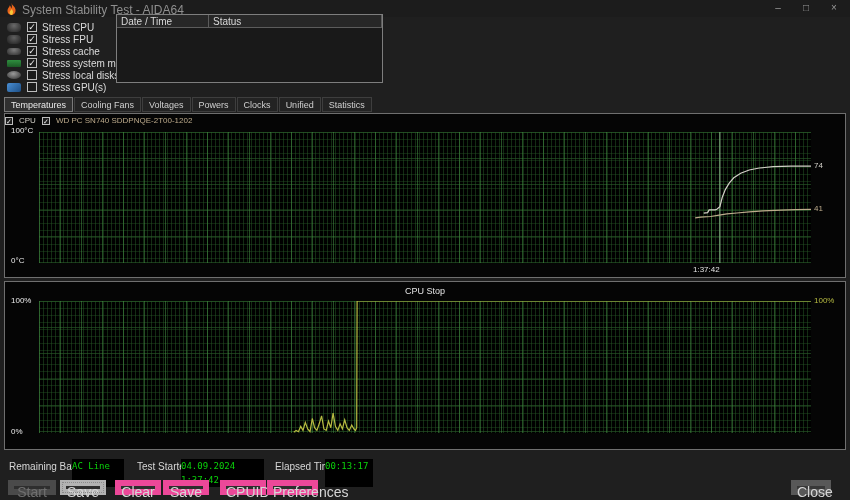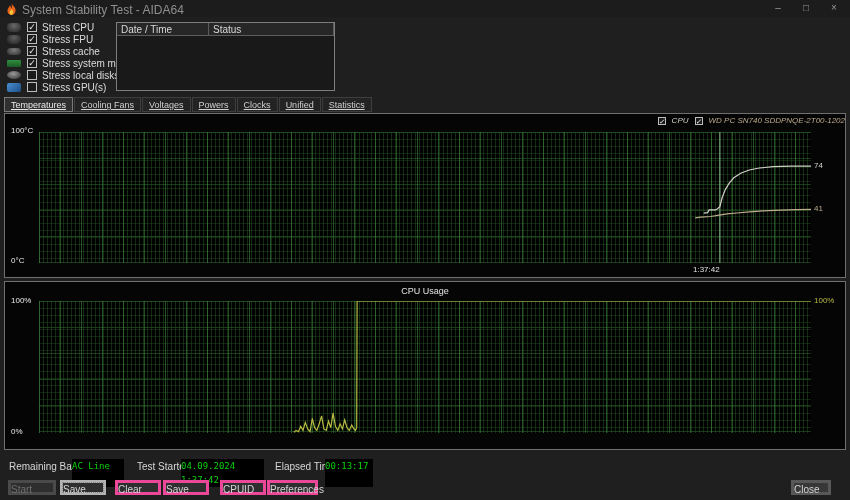--- a/index.html
+++ b/index.html
@@ -22,42 +22,42 @@
   .dev-icon.cache{ background:radial-gradient(ellipse at 50% 30%, #7d7d7d, #2a2a2a); height:7px; }
   .dev-icon.mem  { background:linear-gradient(#2f8f3f, #1c5a26); border-radius:1px; height:7px; }
   .dev-icon.disk { background:radial-gradient(ellipse at 45% 35%, #9a9a9a, #2b2b2b); border-radius:50%; height:8px; }
   .dev-icon.gpu  { background:linear-gradient(135deg, #4a8fd4, #1d4f86); border-radius:2px; height:9px; }
   .checkbox { display:inline-block; width:10px; height:10px; border:1px solid #bdbdbd; background:#1b1b1b;
     color:#ececec; font-size:9px; line-height:9px; text-align:center; margin-right:5px; }
   .checkbox.small { width:8px; height:8px; font-size:7px; line-height:7px; margin-right:4px; }
   .stress-label { font-size:10px; color:#dcdcdc; }
 
   
-  .log-table { position:absolute; left:116px; top:22px; width:219px; height:69px;
+  .log-table { position:absolute; left:116px; top:14px; width:267px; height:69px;
     border:1px solid #7e7e7e; background:#191919; font-size:10px; }
   .lt-header { display:flex; height:13px; background:#272727; border-bottom:1px solid #5c5c5c; color:#d8d8d8; }
   .lt-header .c1 { width:91px; padding:1px 0 0 4px; }
   .lt-header .c2 { flex:1; padding:1px 0 0 4px; border-left:1px solid #5c5c5c; border-right:1px solid #5c5c5c; }
   .lt-row { display:flex; height:13px; color:#d8d8d8; }
   .lt-row .c1 { width:91px; padding:1px 0 0 4px; }
   .lt-row .c2 { flex:1; padding:1px 0 0 5px; }
 
   
   .tabbar { position:absolute; left:4px; top:97px; height:15px; display:flex; }
   .tab { font-size:9px; color:#cfcfcf; background:#232323; border:1px solid #3e3e3e;
-    padding:2px 6px 1px 6px; margin-right:1px;text-decoration:underline; }
+    padding:2px 6px 1px 6px; margin-right:1px; }
   .tab.active { background:#303030; border-color:#7a7a7a; color:#e8e8e8; }
 
   
   .panel { position:absolute; left:4px; width:842px; background:#050505; border:1px solid #6f6f6f; }
   .temp-panel  { top:113px; height:165px; }
   .usage-panel { top:281px; height:169px; }
 
-  .legend { position:absolute; left:0; top:2px; width:100%; display:flex; justify-content:flex-end;
-    align-items:center; gap:6px;font-style:italic; }
+  .legend { position:absolute; left:0; top:2px; width:100%; display:flex; justify-content:flex-start;
+    align-items:center; gap:6px; }
   .legend .checkbox { margin-right:0; }
   .legend-label { font-size:8px; }
 
   .plot { position:absolute; background-color:#000;
     background-image:
       repeating-linear-gradient(to right,  rgba(66,142,66,0.55) 0 1px, transparent 1px 21px),
       repeating-linear-gradient(to right,  rgba(38,88,38,0.50)  0 1px, transparent 1px 4px),
       repeating-linear-gradient(to bottom, rgba(52,116,52,0.50) 0 1px, transparent 1px 26px),
       repeating-linear-gradient(to bottom, rgba(34,78,34,0.45)  0 1px, transparent 1px 7px);
   }
@@ -80,22 +80,22 @@
   .usage-left   { left:6px;  top:14px; }
   .usage-right  { left:809px; top:14px; width:30px; }
   .usage-bottom { left:6px;  top:145px; }
 
   
   .sb-label { position:absolute; top:461px; font-size:10px; color:#d6d6d6; }
   .lcd { position:absolute; top:459px; height:28px; background:#000; color:#0ad20a;
     font-family:"DejaVu Sans Mono", monospace; font-size:9px; text-align:left; line-height:14px; }
 
   
-  .btn { position:absolute; top:480px; height:15px; background:#2e2e2e; border:3px solid #ec4899;
-    color:#d6d6d6; font-size:10px; text-align:left; line-height:13px;
+  .btn { position:absolute; top:480px; height:15px; background:#2e2e2e; border:6px solid #ec4899;
+    color:#d6d6d6; font-size:14px; text-align:center; line-height:13px;
     font-family:"Liberation Sans", sans-serif; }
   .btn.disabled { color:#6f6f6f; border-color:#4a4a4a; }
   .btn.focused  { border-color:#b3b3b3; outline:1px dotted #8a8a8a; outline-offset:-3px; }
   .btn.close-btn { background:#383838; border-color:#585858; }
 </style>
 </head>
 <body>
 
 <div class="window">
 
@@ -175,21 +175,21 @@
           <polyline points="664.7,81.2 668.6,80.6 670.1,77.9 676.3,77.9 677.8,77.3 680.9,74.7 683.2,65.5 686.3,57.6 690.2,51.1 694.8,45.8 701.7,41.3 710.2,38.0 720.3,36.0 734.2,34.7 751.9,34.1 772.0,34.1" fill="none" stroke="#d3d0c8" stroke-width="1.2"></polyline>
           <polyline points="656.2,85.8 661.6,85.2 671.6,84.5 680.1,83.2 687.9,81.9 697.9,81.0 710.2,79.9 724.1,78.9 741.9,78.1 756.6,77.6 772.0,77.3" fill="none" stroke="#bdab8c" stroke-width="1.2"></polyline>
         </svg>
     </div>
     <span class="end-label el-74" style="color: rgb(211, 208, 200);">74</span>
     <span class="end-label el-41" style="color: rgb(189, 171, 140);">41</span>
     <span class="time-label">1:37:42</span>
   </div>
 
   <div class="panel usage-panel">
-    <span class="chart-title">CPU Usage</span>
+    <span class="chart-title">CPU Stop</span>
     <span class="axis-label al-right usage-left">100%</span>
     <span class="axis-label usage-right" style="color: rgb(184, 188, 66);">100%</span>
     <span class="axis-label al-right usage-bottom">0%</span>
     <div class="plot usage-plot">
       <svg viewBox="0 0 772 132" preserveAspectRatio="none">
           <polyline points="254.8,131.3 257.1,129.4 259.4,130.7 261.7,125.4 264.0,129.4 266.3,121.4 268.7,128.0 271.0,130.7 273.3,117.5 275.6,126.7 277.9,129.4 280.2,122.8 282.6,114.8 284.9,128.0 287.2,129.4 289.5,120.1 291.8,126.7 294.1,112.2 296.4,125.4 298.8,129.4 301.1,122.8 303.4,128.0 305.7,118.8 308.0,126.7 310.3,129.4 312.7,124.1 315.0,128.0 316.5,129.4 317.7,126.7 318.1,0.0 772.0,0.0" fill="none" stroke="#b8bc42" stroke-width="1.2"></polyline>
         </svg>
     </div>
   </div>
 

